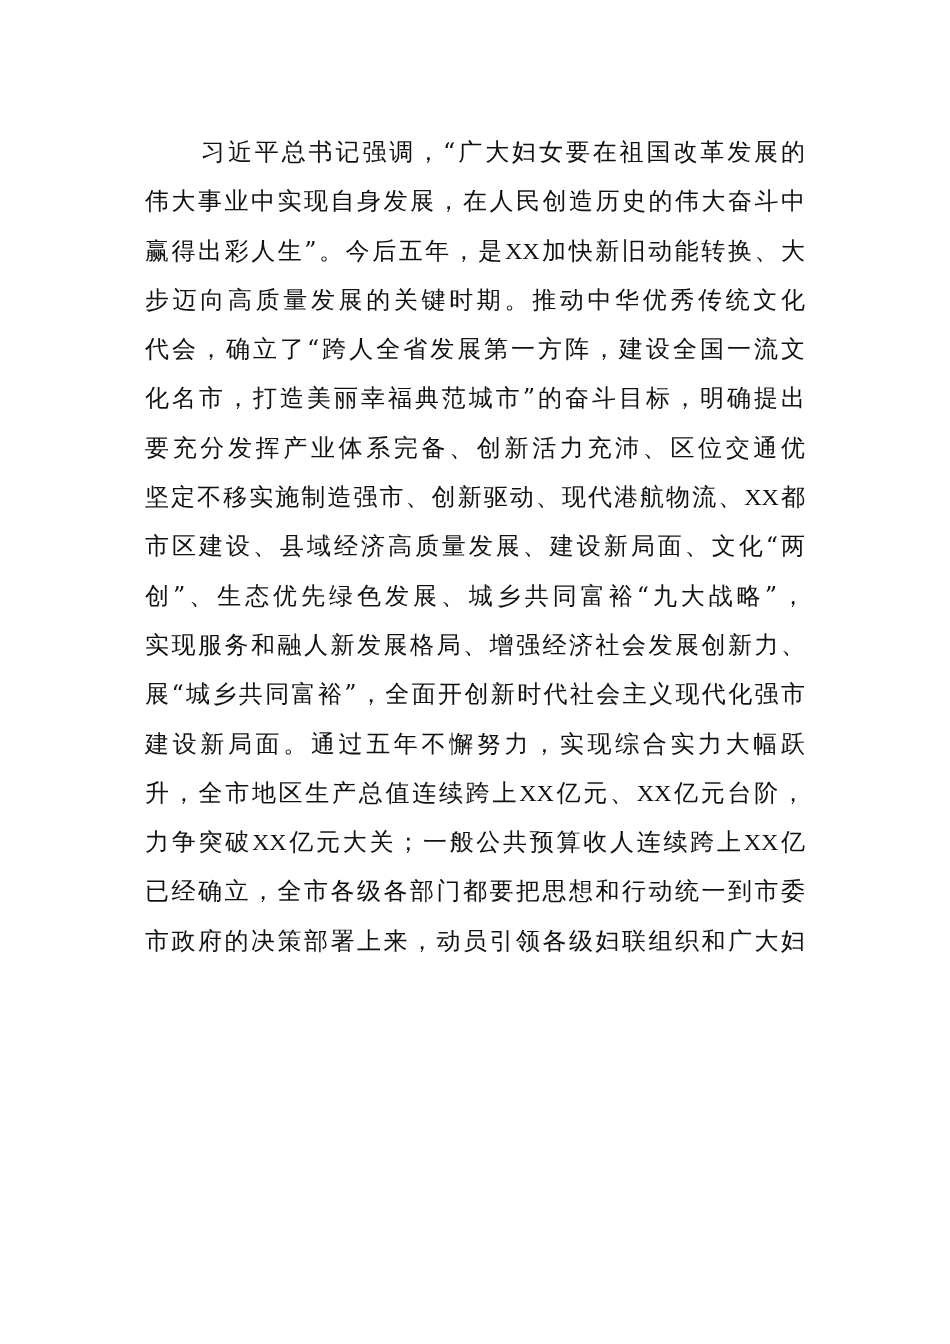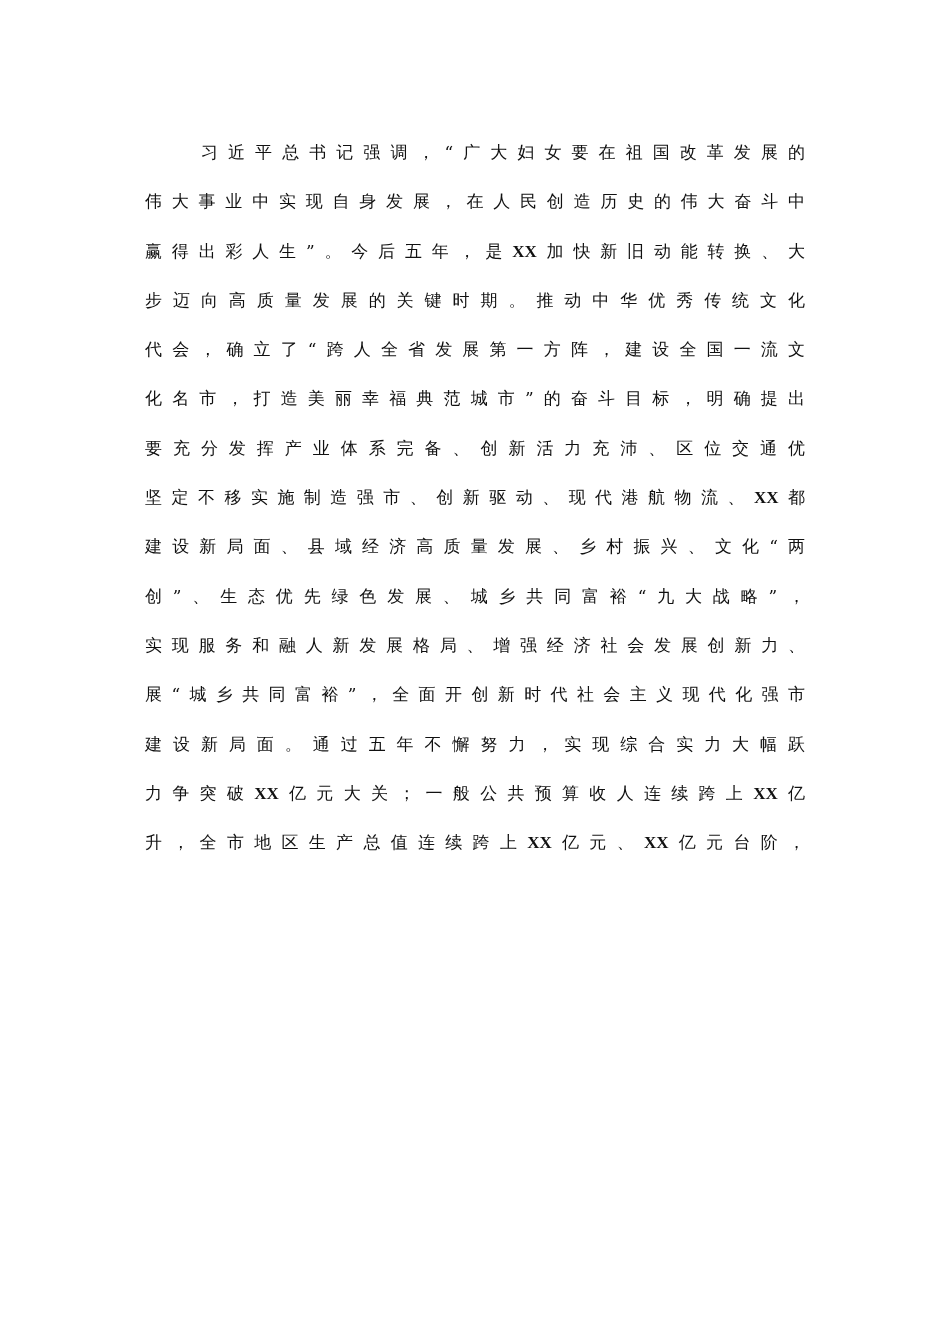--- a/index.html
+++ b/index.html
@@ -20,55 +20,57 @@
       width: 950px;
       height: 1344px;
       background: #ffffff;
     }
     .body-text {
       position: absolute;
       left: 145px;
       top: 128px;
       width: 660px;
       font-family: "DejaVu Serif", "Liberation Serif", serif;
-      font-size: 17px;
+      font-size: 24px;
       color: #111111;
     }
     .line {
       display: block;
       height: 49.3px;
       line-height: 49.3px;
       white-space: nowrap;
       text-align: justify;
       text-align-last: justify;
       letter-spacing: 0;
     }
     .line.indent {
       padding-left: 56px;
     }
     .line b {
       font-family: "Liberation Serif", "DejaVu Serif", serif;
-      font-weight: bold;
+      font-weight: normal;
       margin-top: 36px;
     }
   </style>
 </head>
 <body>
 
 <div class="page">
   <div class="body-text">
     <span class="line indent">习近平总书记强调，“广大妇女要在祖国改革发展的</span>
     <span class="line">伟大事业中实现自身发展，在人民创造历史的伟大奋斗中</span>
     <span class="line">赢得出彩人生”。今后五年，是<b>XX</b>加快新旧动能转换、大</span>
     <span class="line">步迈向高质量发展的关键时期。推动中华优秀传统文化</span>
     <span class="line">代会，确立了“跨人全省发展第一方阵，建设全国一流文</span>
     <span class="line">化名市，打造美丽幸福典范城市”的奋斗目标，明确提出</span>
     <span class="line">要充分发挥产业体系完备、创新活力充沛、区位交通优</span>
     <span class="line">坚定不移实施制造强市、创新驱动、现代港航物流、<b>XX</b>都</span>
-    <span class="line">建设新局面、县域经济高质量发展、乡村振兴、文化“两</span>
+    <span class="line">市区建设、县域经济高质量发展、建设新局面、文化“两</span>
     <span class="line">创”、生态优先绿色发展、城乡共同富裕“九大战略”，</span>
     <span class="line">实现服务和融人新发展格局、增强经济社会发展创新力、</span>
     <span class="line">展“城乡共同富裕”，全面开创新时代社会主义现代化强市</span>
     <span class="line">建设新局面。通过五年不懈努力，实现综合实力大幅跃</span>
+    <span class="line">升，全市地区生产总值连续跨上<b>XX</b>亿元、<b>XX</b>亿元台阶，</span>
     <span class="line">力争突破<b>XX</b>亿元大关；一般公共预算收人连续跨上<b>XX</b>亿</span>
-    <span class="line">升，全市地区生产总值连续跨上<b>XX</b>亿元、<b>XX</b>亿元台阶，</span>
+    <span class="line">已经确立，全市各级各部门都要把思想和行动统一到市委</span>
+    <span class="line">市政府的决策部署上来，动员引领各级妇联组织和广大妇</span>
   </div>
 </div>
 
 </body></html>

